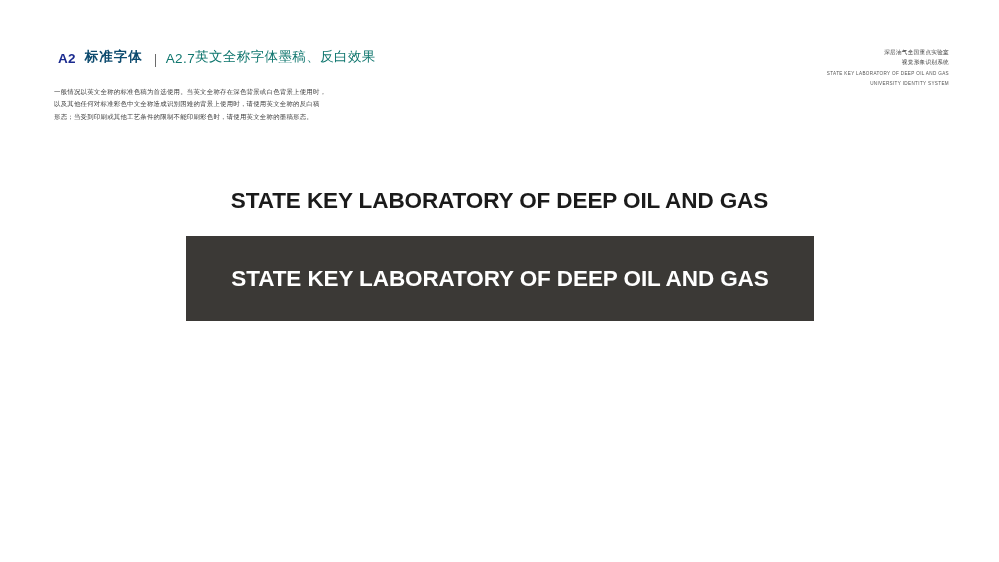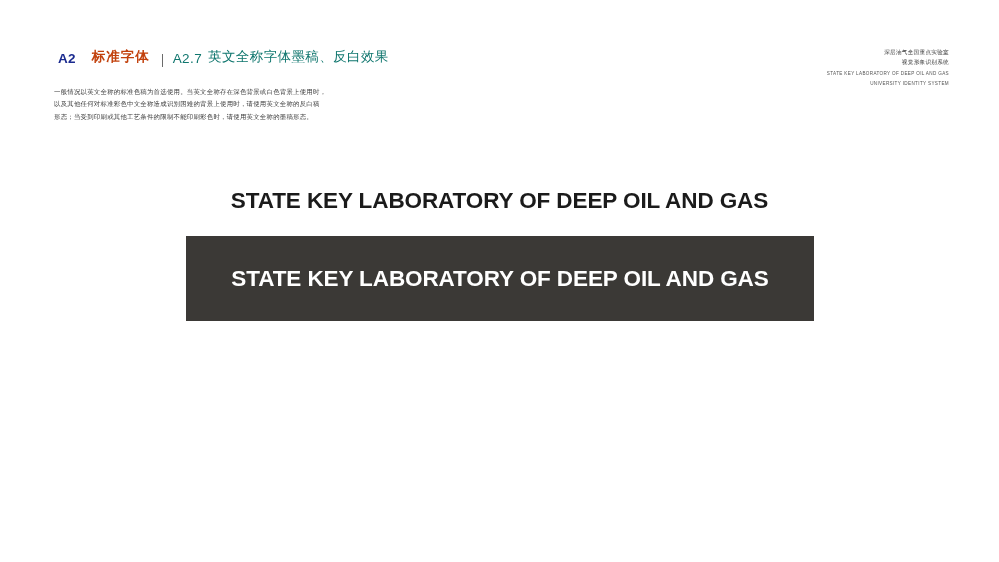--- a/index.html
+++ b/index.html
@@ -28,24 +28,24 @@
     display: flex;
     align-items: flex-end;
   }
   .hdr-code {
     color: #1a2a8f;
     font-weight: bold;
     font-size: 13.5px;
     letter-spacing: 0.2px;
   }
   .hdr-title-cn {
-    color: #c2410c;
+    color: #0c4a6e;
     font-weight: bold;
     font-size: 13.5px;
-    margin-left: 16px;
+    margin-left: 9px;
     letter-spacing: 1px;
   }
   .hdr-divider {
     display: inline-block;
     width: 1px;
     height: 13px;
     background: #6b6b6b;
     margin: 0 10px 0 12px;
     position: relative;
     top: 1px;
@@ -127,21 +127,21 @@
 </head>
 <body>
 
 <div class="page">
 
   <div class="header">
     <span class="hdr-code">A2</span>
     <span class="hdr-title-cn">标准字体</span>
     <span class="hdr-divider"></span>
     <span class="hdr-sub num">A2.7</span>
-    <span class="hdr-sub" style="margin-left:6px;">英文全称字体墨稿、反白效果</span>
+    <span class="hdr-sub" style="margin-left:0;">英文全称字体墨稿、反白效果</span>
   </div>
 
   <div class="intro">
     <p>一般情况以英文全称的标准色稿为首选使用。当英文全称存在深色背景或白色背景上使用时，</p>
     <p>以及其他任何对标准彩色中文全称造成识别困难的背景上使用时，请使用英文全称的反白稿</p>
     <p>形态；当受到印刷或其他工艺条件的限制不能印刷彩色时，请使用英文全称的墨稿形态。</p>
   </div>
 
   <div class="brandblock">
     <div class="cn">深层油气全国重点实验室</div>

